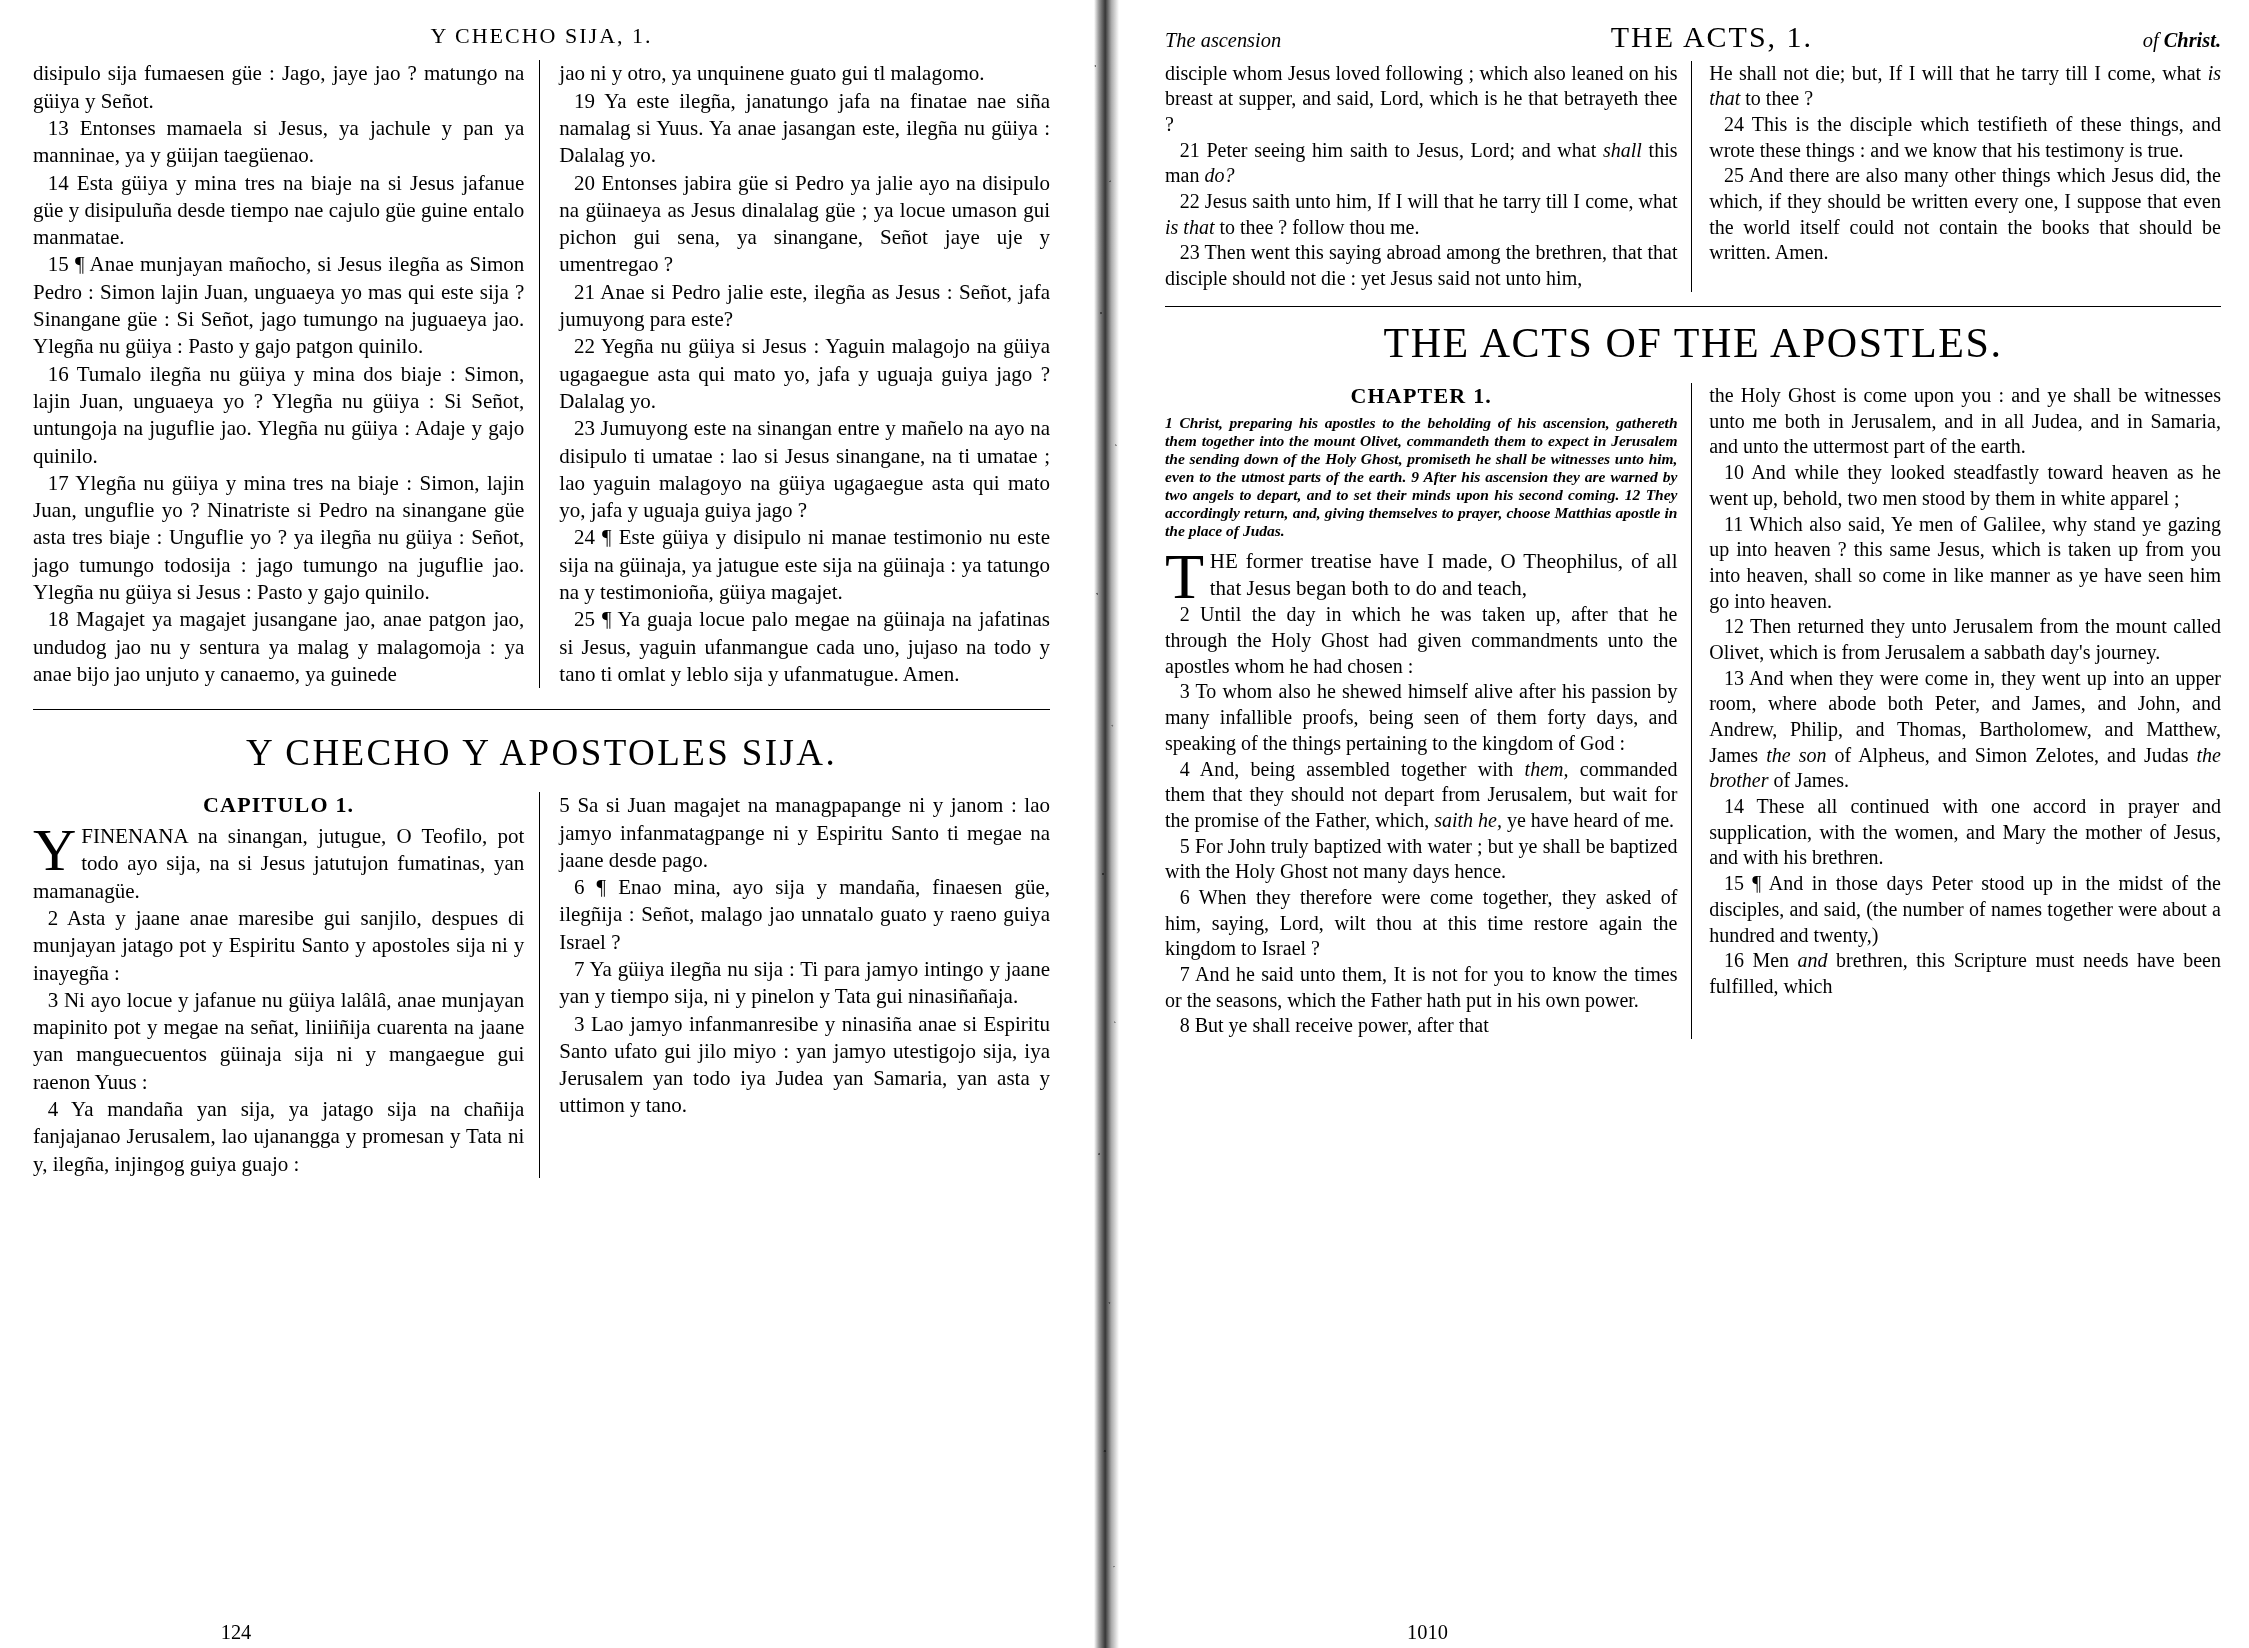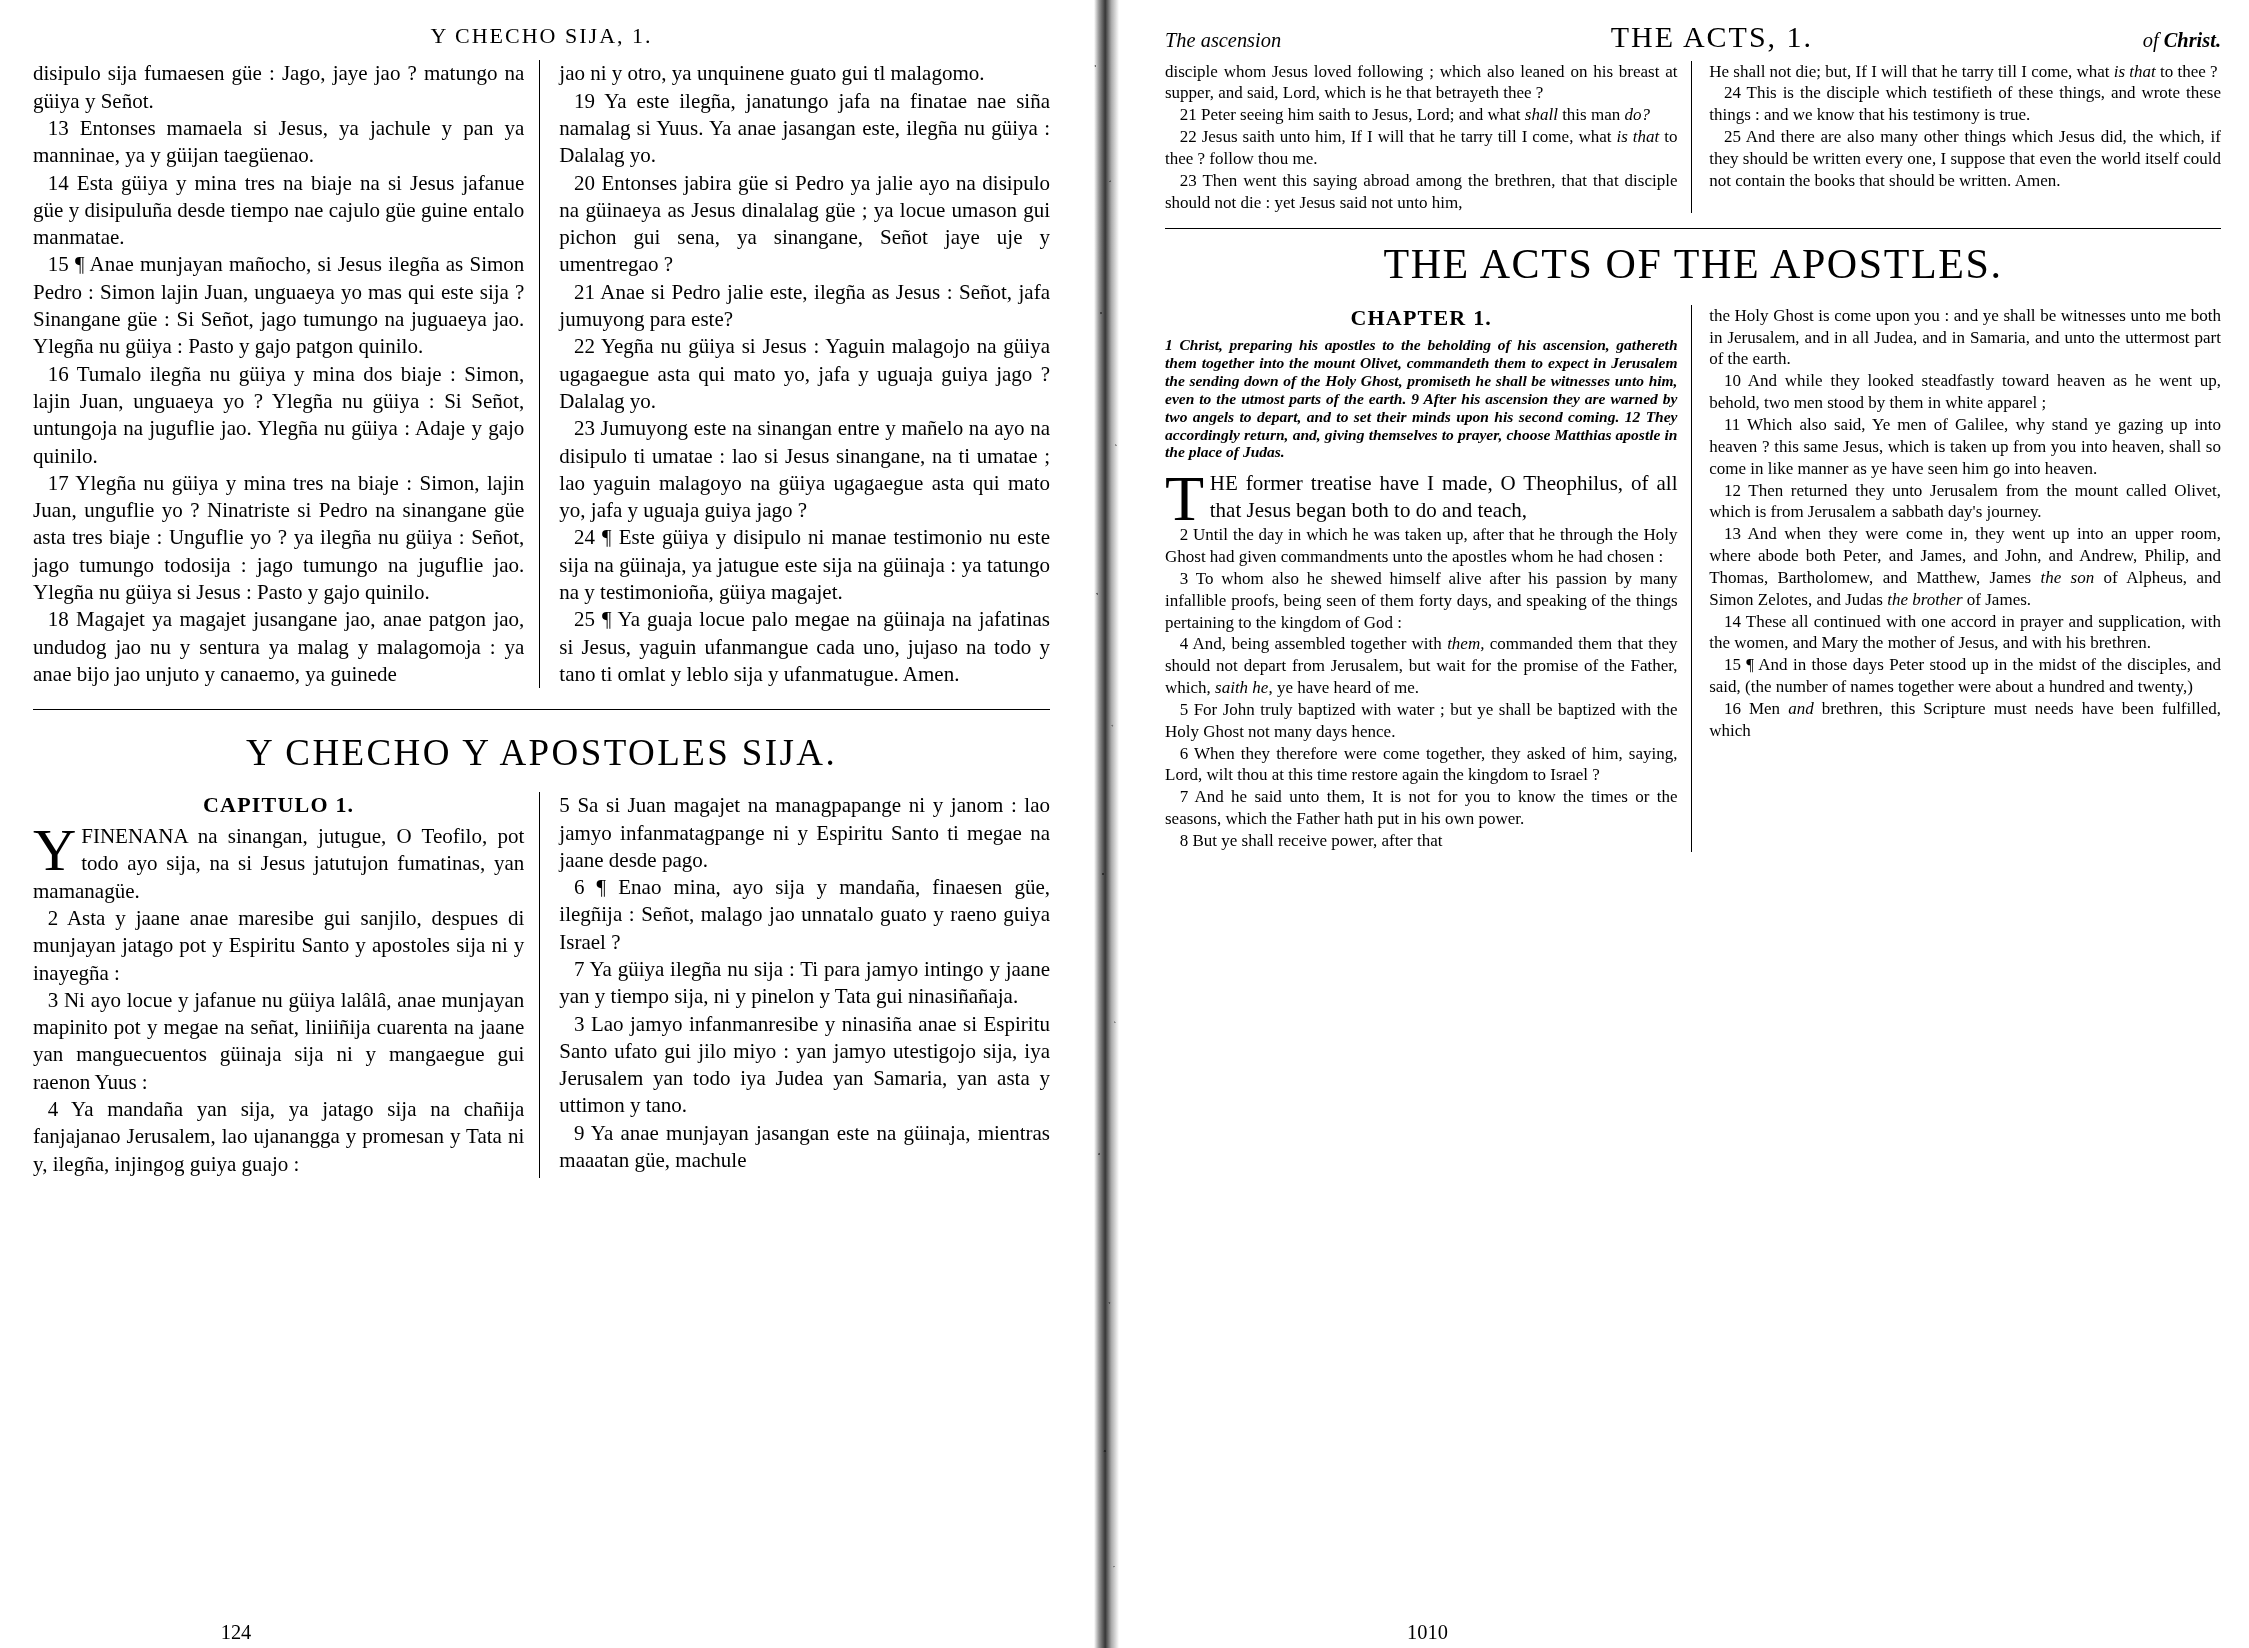--- a/index.html
+++ b/index.html
@@ -140,21 +140,21 @@
     line-height: 1.30;
     text-align: justify;
     text-indent: 14.7px;
     hyphens: auto;
     -webkit-hyphens: auto;
   }
   p.v.first {
     text-indent: 0;
   }
   .page-right p.v {
-    font-size: 17px;
+    font-size: 20px;
     line-height: 1.285;
   }
   i { font-style: italic; }
 
   .rule {
     border: none;
     border-top: 1.6px solid #000;
     margin: 21px 0 0 0;
   }
   .rule-right {
@@ -274,21 +274,20 @@
         </p>
         <p class="v">2 Asta y jaane anae maresibe gui sanjilo, despues di munjayan jatago pot y Espiritu Santo y apostoles sija ni y inayegña :</p>
         <p class="v">3 Ni ayo locue y jafanue nu güiya lalâlâ, anae munjayan mapinito pot y megae na señat, liniiñija cuarenta na jaane yan manguecuentos güinaja sija ni y mangaegue gui raenon Yuus :</p>
         <p class="v">4 Ya mandaña yan sija, ya jatago sija na chañija fanjajanao Jerusalem, lao ujanangga y promesan y Tata ni y, ilegña, injingog guiya guajo :</p>
       </div>
       <div class="col col-second">
         <p class="v first">5 Sa si Juan magajet na managpapange ni y janom : lao jamyo infanmatagpange ni y Espiritu Santo ti megae na jaane desde pago.</p>
         <p class="v">6 ¶ Enao mina, ayo sija y mandaña, finaesen güe, ilegñija : Señot, malago jao unnatalo guato y raeno guiya Israel ?</p>
         <p class="v">7 Ya güiya ilegña nu sija : Ti para jamyo intingo y jaane yan y tiempo sija, ni y pinelon y Tata gui ninasiñañaja.</p>
         <p class="v">3 Lao jamyo infanmanresibe y ninasiña anae si Espiritu Santo ufato gui jilo miyo : yan jamyo utestigojo sija, iya Jerusalem yan todo iya Judea yan Samaria, yan asta y uttimon y tano.</p>
-        <p class="v">9 Ya anae munjayan jasangan este na güinaja, mientras maaatan güe, machule</p>
       </div>
     </div>
 
     <div class="folio-left">124</div>
   </div>
 
   <div class="gutter">
     <div class="shadow"></div>
     <div class="speckle"></div>
   </div>

